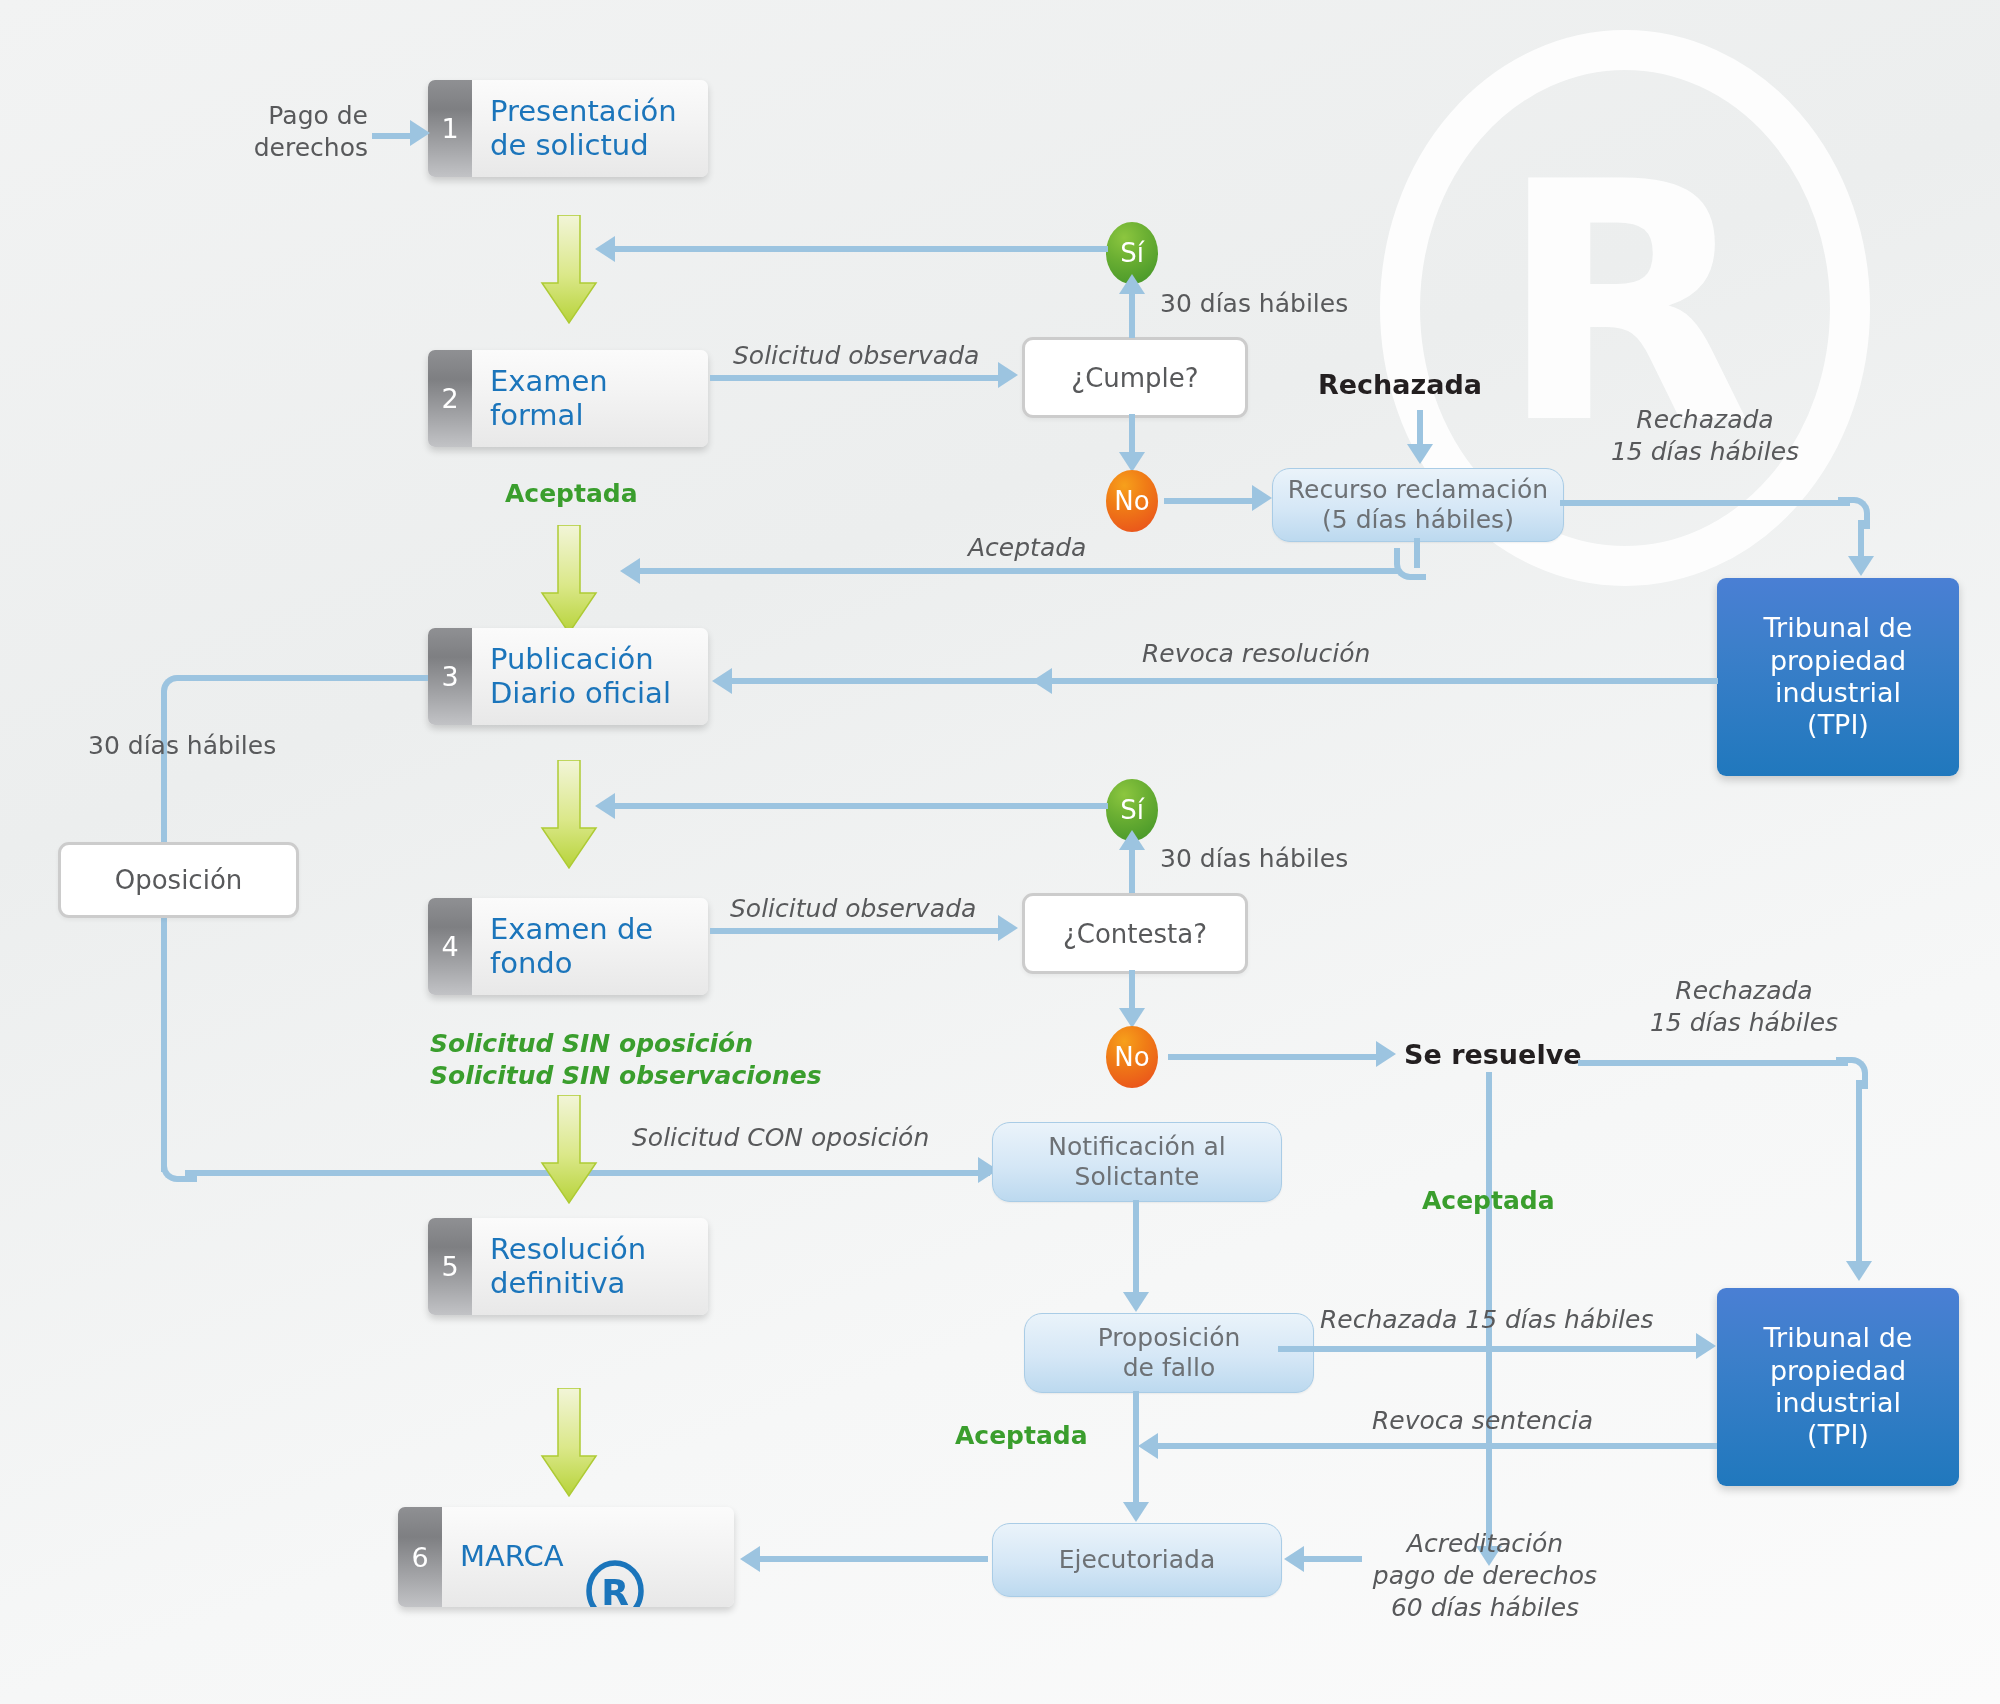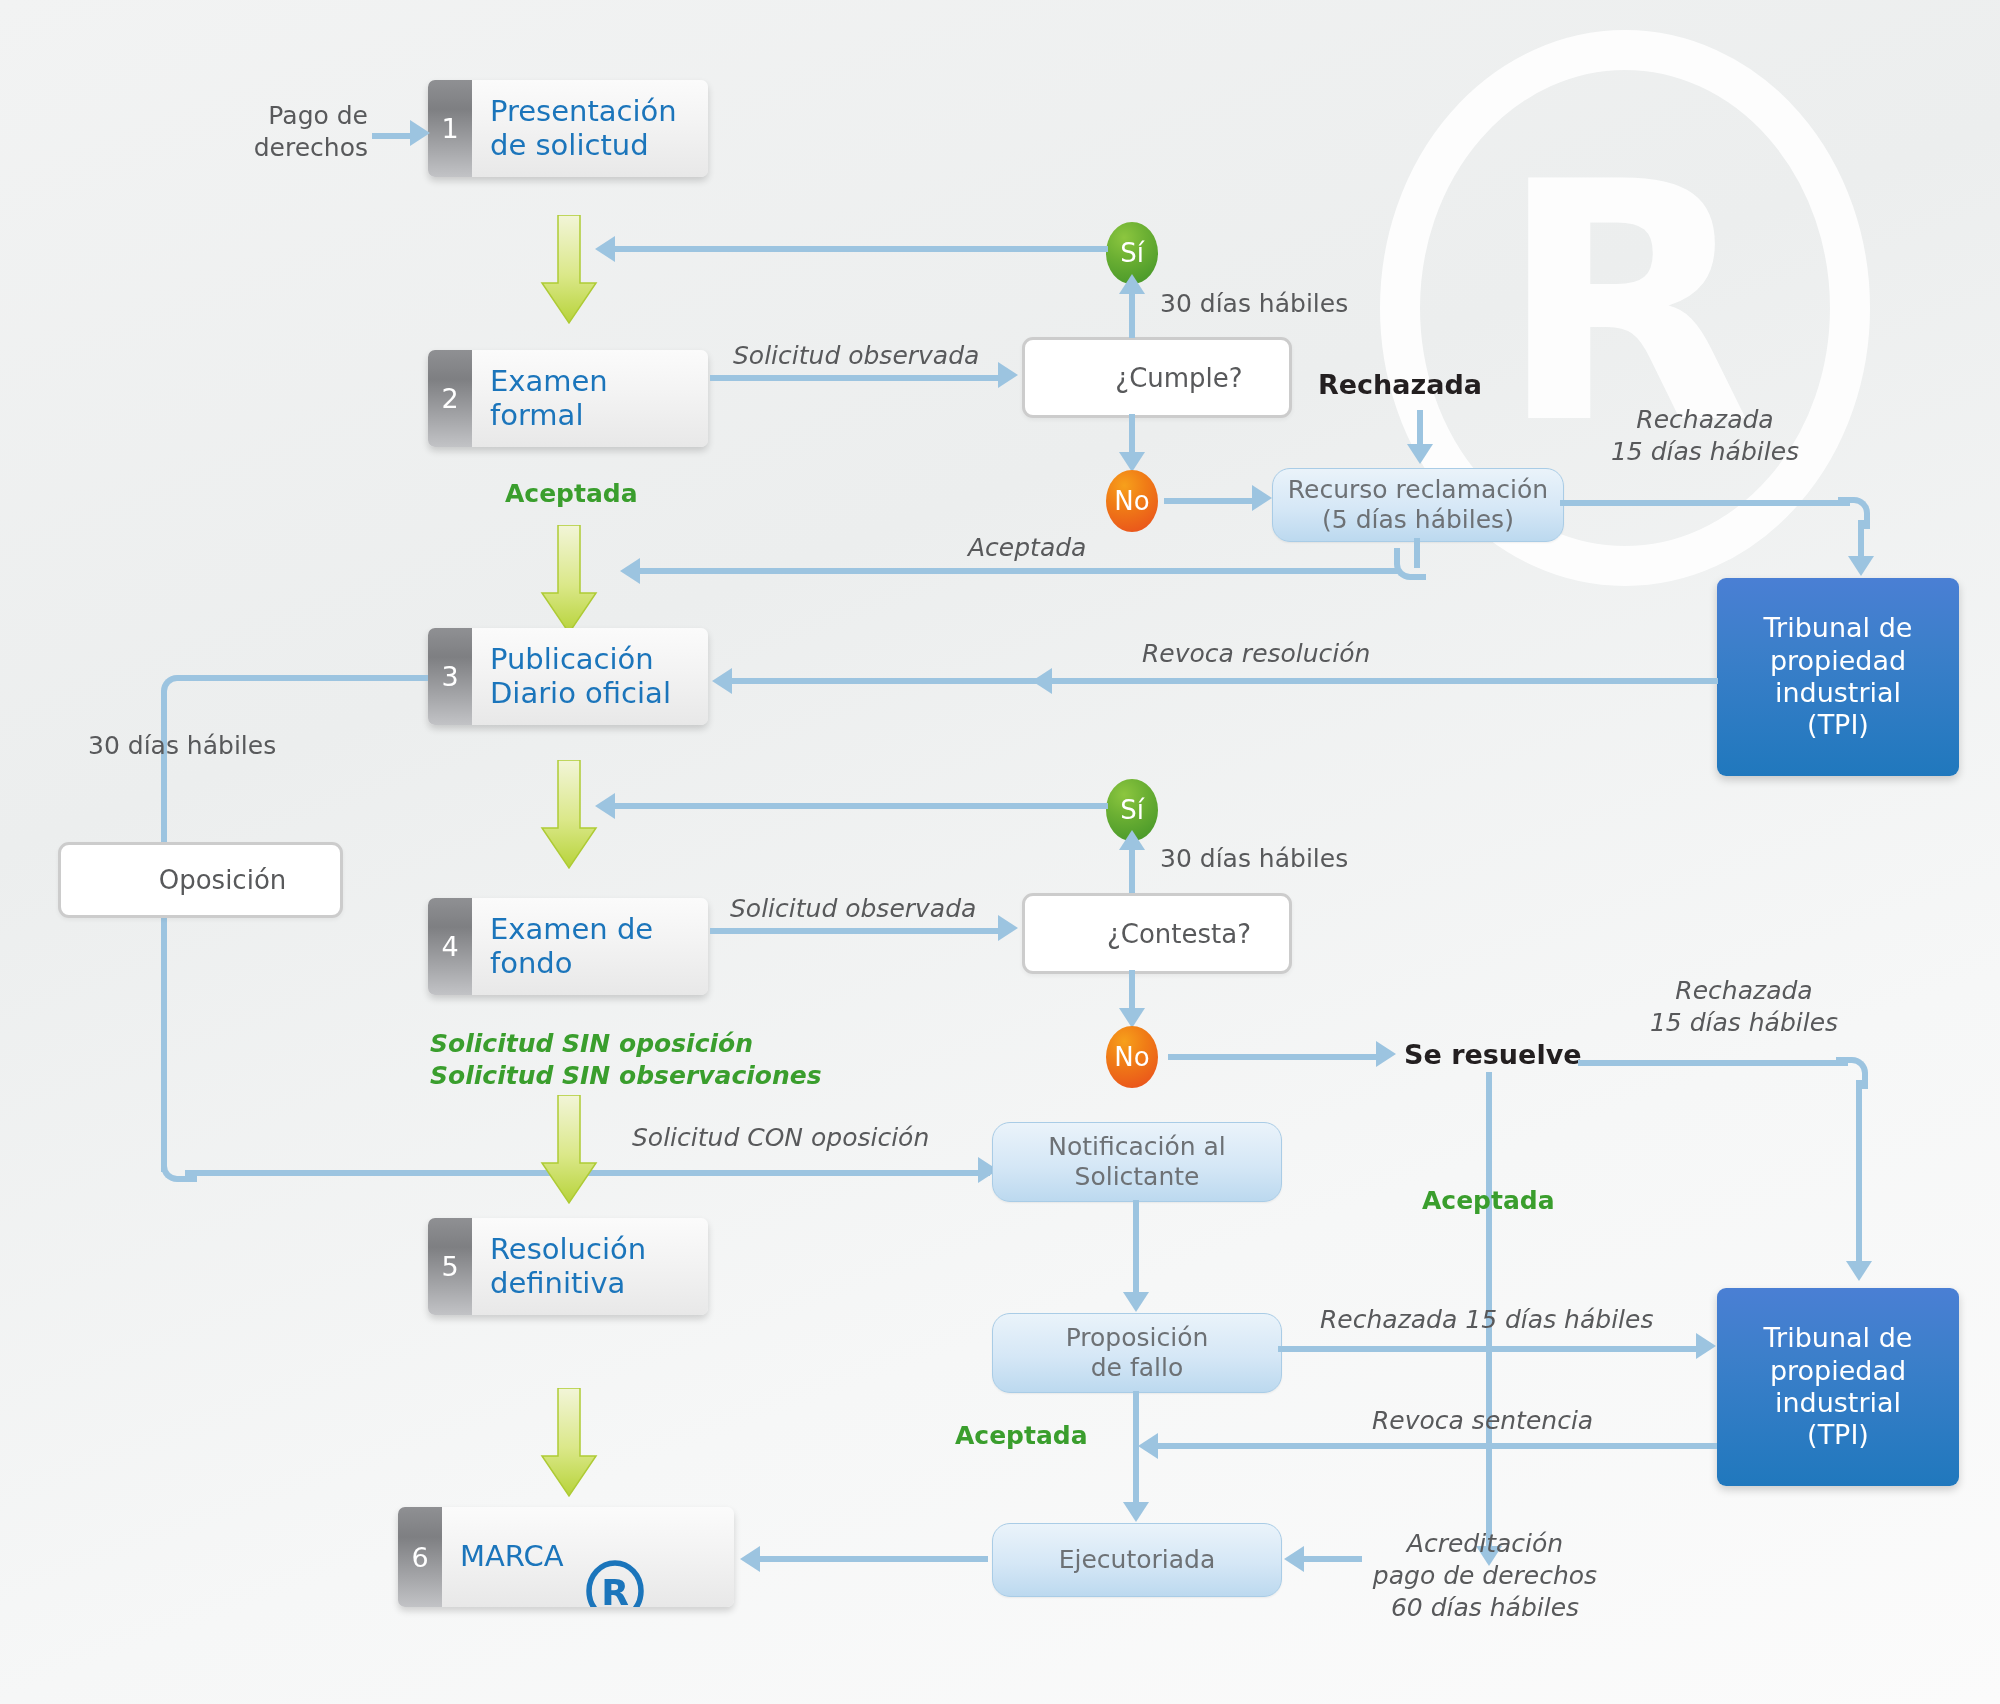--- a/index.html
+++ b/index.html
@@ -32,21 +32,21 @@
   .step .lab{
     flex:1;color:#1b75bb;font-size:29px;line-height:1.16;
     display:flex;align-items:center;padding:0 16px 0 18px;
     white-space:pre-line;
   }
 
   
   .wbox{
     position:absolute;background:#fff;border:3px solid #ccc;border-radius:11px;
     display:flex;align-items:center;justify-content:center;
-    color:#58595b;font-size:26px;box-shadow:0 2px 4px rgba(0,0,0,.05);padding-left:44px;
+    color:#58595b;font-size:26px;box-shadow:0 2px 4px rgba(0,0,0,.05);
   }
 
   
   .bbox{
     position:absolute;border-radius:18px;
     background:linear-gradient(180deg,#eaf3fa 0%,#d5e7f6 55%,#bcd9ef 100%);
     border:1px solid #a9cce6;
     display:flex;align-items:center;justify-content:center;text-align:center;
     color:#6d7175;font-size:25px;line-height:1.2;white-space:pre-line;
     box-shadow:0 1px 2px rgba(0,0,0,.06);
@@ -308,21 +308,21 @@
 
   <div class="step" style="left:428px;top:1218px;width:280px;height:97px;">
     <div class="num">5</div>
     <div class="lab">Resolución
 definitiva</div>
   </div>
 
   <div class="vl" style="left:1133px;top:1200px;height:96px;"></div>
   <div class="ah down" style="left:1123px;top:1292px;"></div>
 
-  <div class="bbox" style="left:992px;top:1313px;width:288px;height:78px;">
+  <div class="bbox" style="left:1024px;top:1313px;width:288px;height:78px;">
     <span>Proposición
 de fallo</span>
   </div>
 
   <div class="vl" style="left:1486px;top:1072px;height:478px;"></div>
   <div class="ah down" style="left:1476px;top:1546px;"></div>
   <div class="t grn" style="left:1422px;top:1185px;">Aceptada</div>
 
   <div class="t it c" style="left:1624px;top:975px;width:240px;">Rechazada
 15 días hábiles</div>

